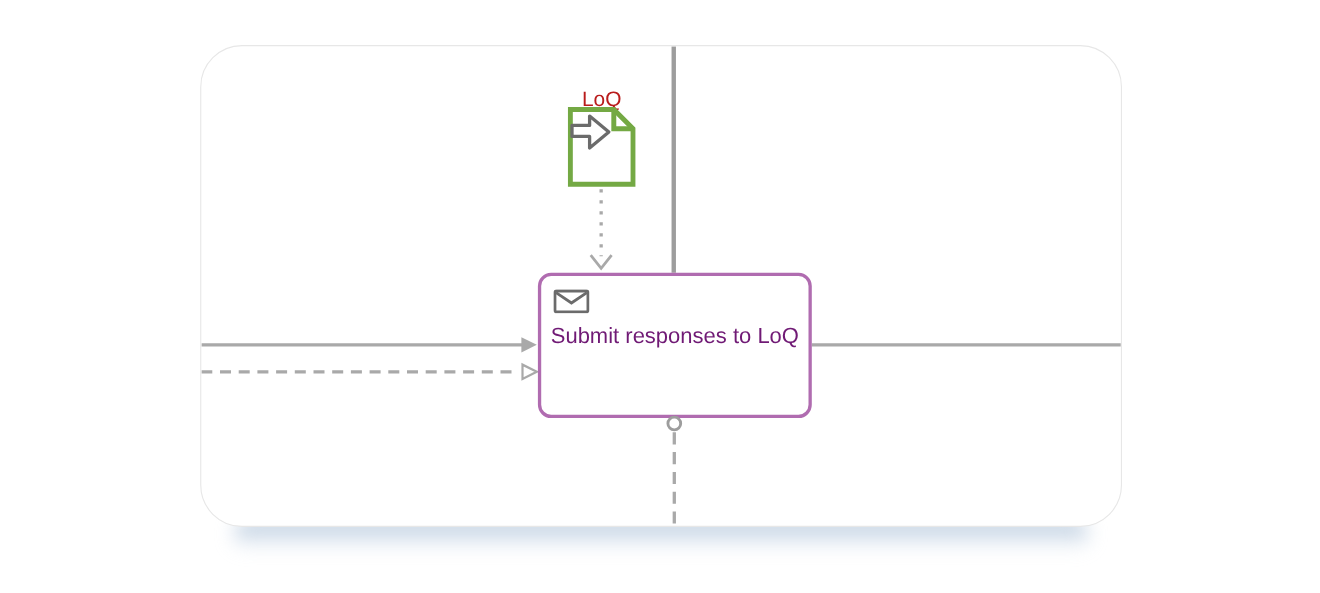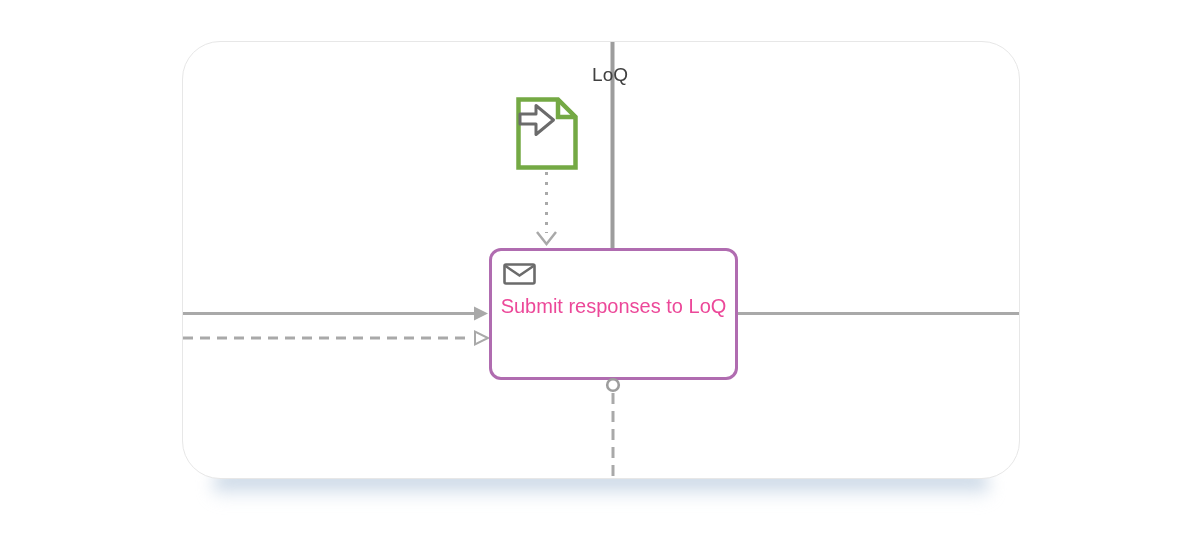--- a/index.html
+++ b/index.html
@@ -24,33 +24,33 @@
   .card{
     position:absolute;left:182px;top:41px;width:836px;height:436px;
     background:#ffffff;border:1px solid #e7e7e7;border-radius:38px;
     overflow:hidden;box-sizing:content-box;
   }
   .layer{position:absolute;left:0;top:0;width:836px;height:436px;}
 
   
   .data-object{position:absolute;left:333px;top:55px;width:62px;height:73px;}
   .data-object-label{
-    position:absolute;left:283px;top:22px;width:162px;text-align:right;
-    font-size:19px;line-height:22px;color:#404040;
+    position:absolute;left:283px;top:38px;width:162px;text-align:center;
+    font-size:19px;line-height:22px;color:#b91c1c;
   }
 
   
   .task{
     position:absolute;left:306px;top:206px;width:249px;height:132px;
     border:3px solid #b06cb0;border-radius:12px;background:#ffffff;
     box-sizing:border-box;
   }
   .task-label{
     position:absolute;left:8px;right:8px;top:42px;text-align:center;
-    font-size:20px;line-height:26px;color:#ec4899;
+    font-size:20px;line-height:26px;color:#701a75;
   }
   .envelope{position:absolute;left:11px;top:12px;width:33px;height:22px;}
 </style>
 </head>
 <body>
 
 <div class="stage">
 
   <div class="card-shadow"></div>
 

